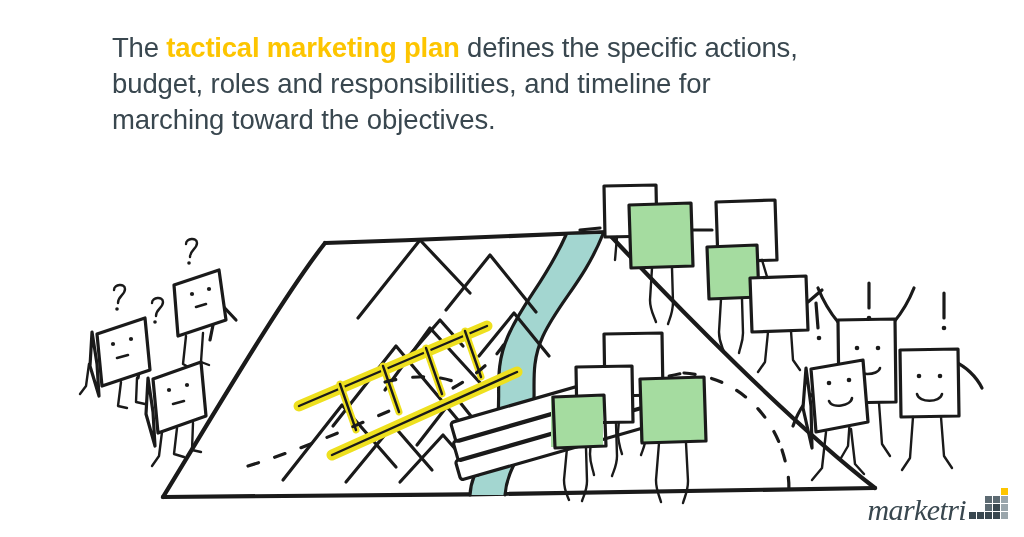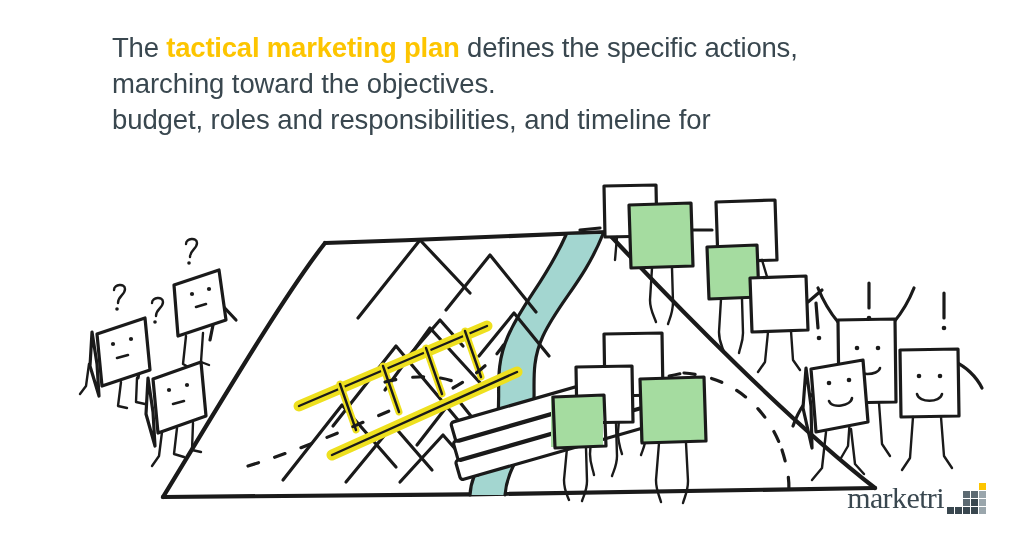--- a/index.html
+++ b/index.html
@@ -53,25 +53,26 @@
   }
   #illustration svg {
     display: block;
     width: 1024px;
     height: 390px;
   }
 
   
   #logo {
     position: absolute;
-    right: 34px;
+    right: 12px;
     bottom: 12px;
     height: 42px;
     display: flex;
-    align-items: flex-start;
+    align-items: flex-end;
+    font-style: italic;
   }
   #logo-word {
     color: #39474f;
     font-family: "Liberation Serif", serif;
     font-size: 30px;
     line-height: 30px;
     letter-spacing: -0.6px;
     font-weight: 400;
   }
   #logo-mark {
@@ -79,22 +80,22 @@
     margin-bottom: 3px;
   }
 </style>
 </head>
 <body>
 
 <div id="slide">
 
   <div id="headline">
     <span class="hl-line l1"><span>The </span><span class="hl-strong">tactical marketing plan</span><span> defines the specific actions,</span></span>
+    <span class="hl-line">budget, roles and responsibilities, and timeline for</span>
     <span class="hl-line">marching toward the objectives.</span>
-    <span class="hl-line">budget, roles and responsibilities, and timeline for</span>
   </div>
 
   <div id="illustration">
     <svg viewBox="0 0 1024 390" xmlns="http://www.w3.org/2000/svg">
       <defs>
         <style>
           .ink   { fill:none; stroke:#1a1a1a; stroke-width:3.2; stroke-linecap:round; stroke-linejoin:round; }
           .ink-t { fill:none; stroke:#1a1a1a; stroke-width:2.4; stroke-linecap:round; stroke-linejoin:round; }
           .ink-f { fill:none; stroke:#1a1a1a; stroke-width:4.2; stroke-linecap:round; stroke-linejoin:round; }
           .face  { fill:none; stroke:#1a1a1a; stroke-width:2.6; stroke-linecap:round; stroke-linejoin:round; }

